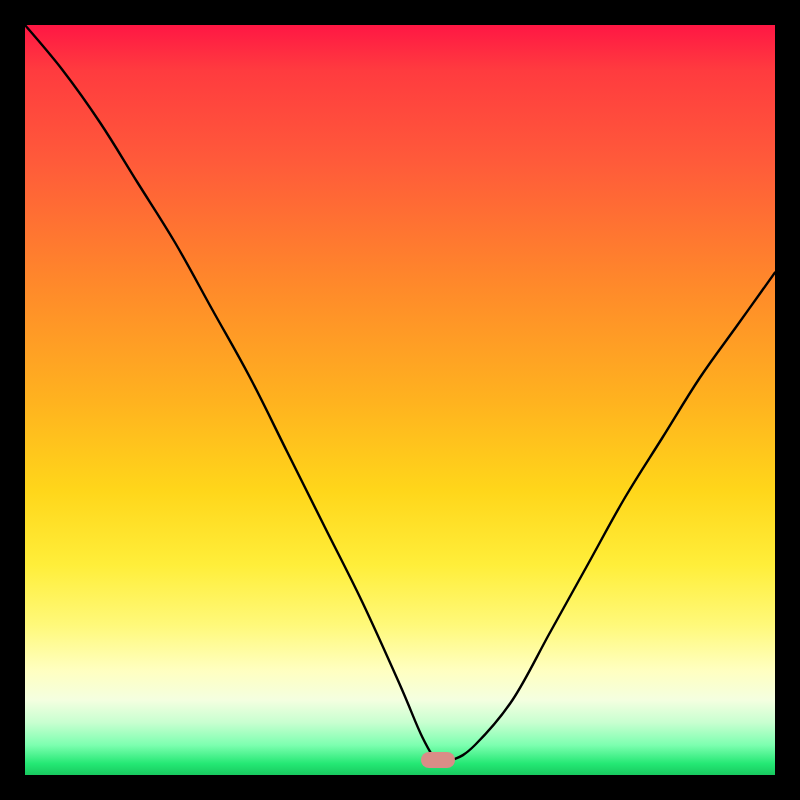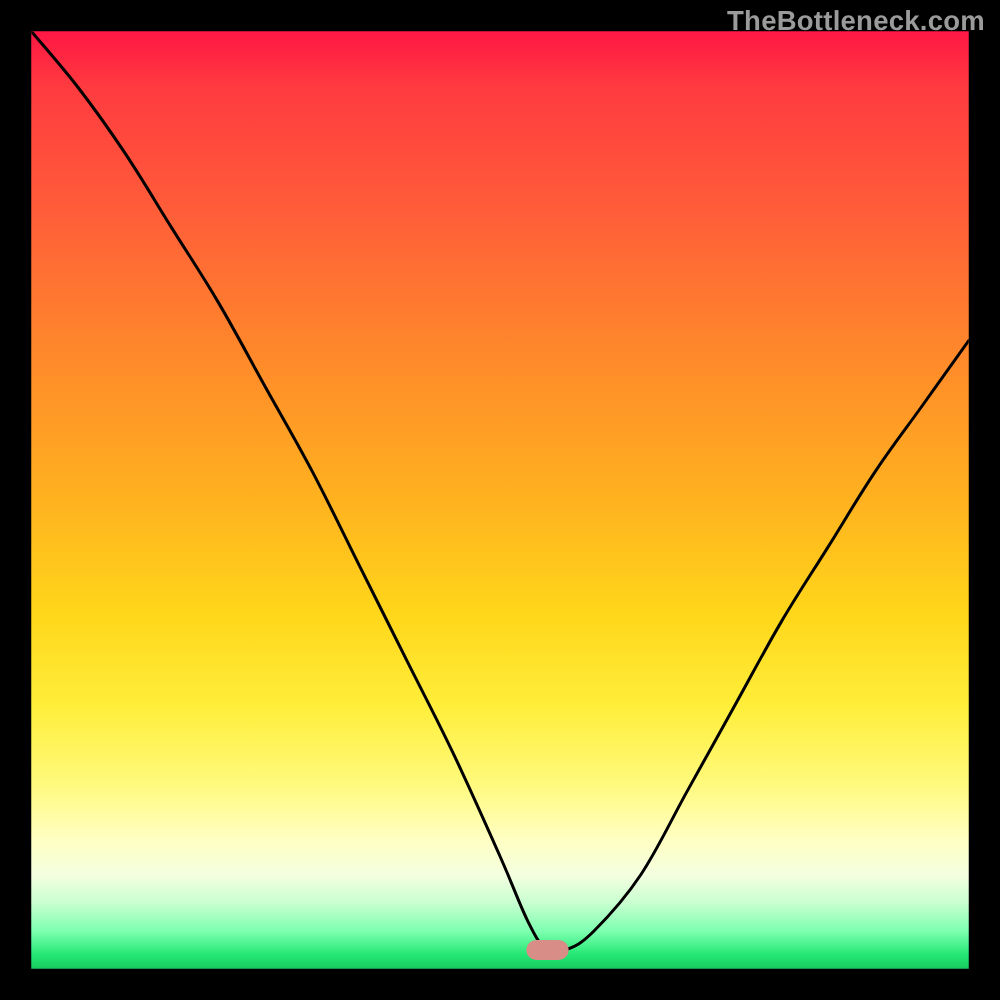--- a/index.html
+++ b/index.html
@@ -74,15 +74,14 @@
   <div class="plot-area">
 
     <svg class="curve" viewBox="0 0 750 750" preserveAspectRatio="none">
 
       <path id="curve-path" d="M 0,0 C 6.75,8.1 24,27.45 37.5,45 C 51,62.55 61.5,77.25 75,97.5 C 88.5,117.75 99,135.9 112.5,157.5 C 126,179.1 136.5,194.55 150,217.5 C 163.5,240.45 174,260.7 187.5,285 C 201,309.3 211.5,326.85 225,352.5 C 238.5,378.15 249,400.5 262.5,427.5 C 276,454.5 286.5,475.5 300,502.5 C 313.5,529.5 324,549.15 337.5,577.5 C 351,605.85 364.2,635.7 375,660 C 385.8,684.3 390.75,699 397.5,712.5 C 404.25,726 407.1000000000001,730.95 412.50000000000006,735 C 417.90000000000003,739.05 420.74999999999994,737.7 427.49999999999994,735 C 434.24999999999994,732.3 439.2,730.8 450,720 C 460.8,709.2 474,695.25 487.5,675 C 501,654.75 511.5,631.8 525,607.5 C 538.5,583.2 549,564.3 562.5,540 C 576,515.7 586.5,495.45 600,472.5 C 613.5,449.55 624,434.1 637.5,412.5 C 651,390.9 661.5,372.75 675,352.5 C 688.5,332.25 699,318.90000000000003 712.5,300 C 726,281.09999999999997 743.25,256.94999999999993 750,247.49999999999994" fill="none" stroke="#000" stroke-width="2.4" stroke-linecap="round" stroke-linejoin="round"></path>
     </svg>
 
     <div id="marker" class="marker" style="left: 395.5px; top: 727px;"></div>
   </div>
 
-  <div class="watermark">TheBottleneck.com</div>
 
 </div>
 
 </body></html>

